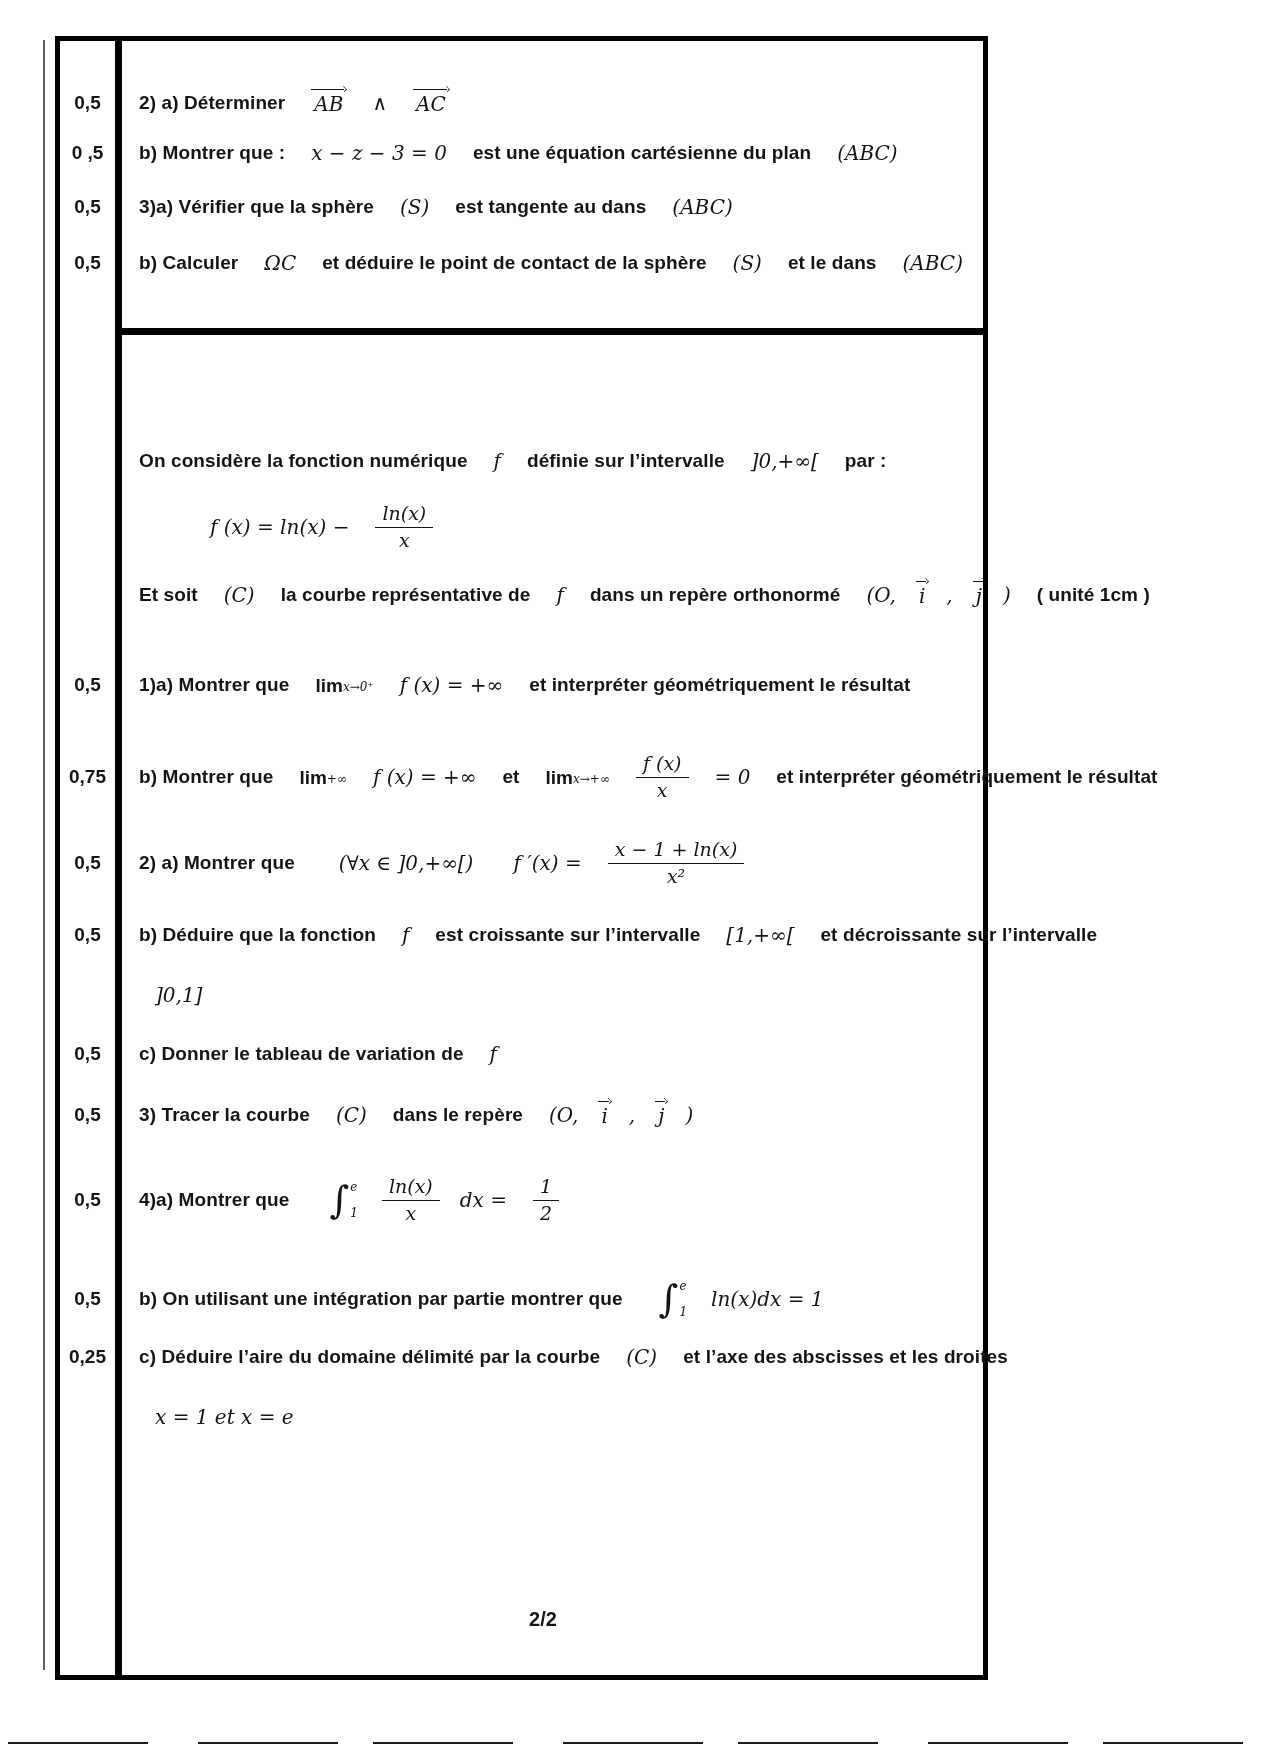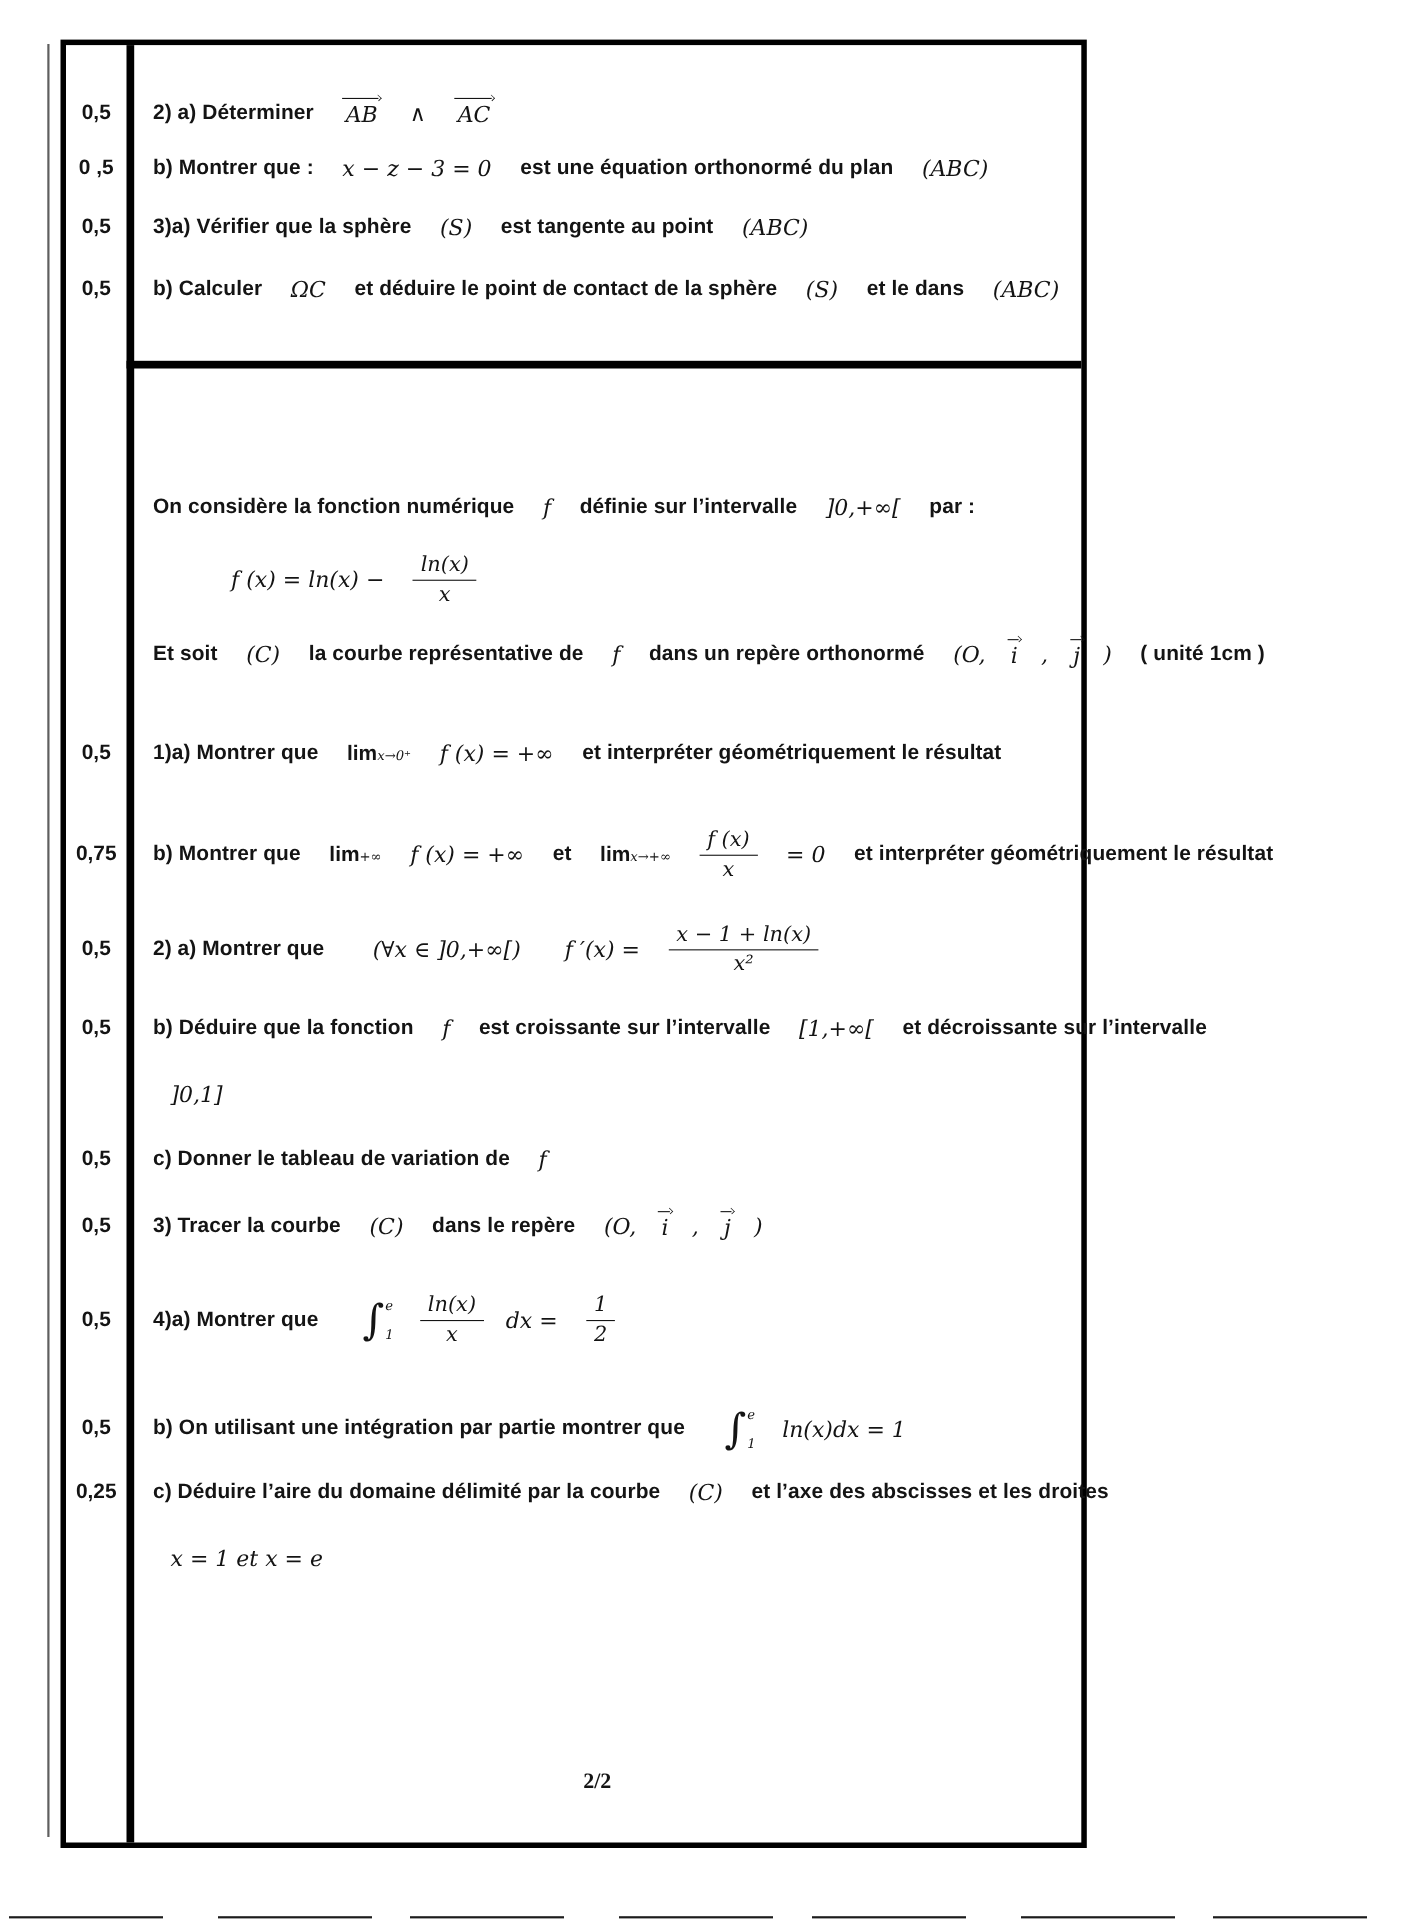--- a/index.html
+++ b/index.html
@@ -30,21 +30,21 @@
   .lim-word{font-size:19px;font-weight:700;font-family:"Liberation Sans",sans-serif;font-style:normal;}
   .lim-sub{font-size:12px;margin-top:3px;font-family:"DejaVu Serif",serif;font-style:italic;}
   .int-wrap{display:inline-flex;align-items:center;vertical-align:middle;}
   .int-sign{font-family:"DejaVu Serif",serif;font-size:38px;line-height:1;font-style:normal;}
   .int-bounds{display:inline-flex;flex-direction:column;justify-content:space-between;height:40px;font-size:12px;font-family:"DejaVu Serif",serif;font-style:italic;margin-left:1px;}
   .vec{position:relative;display:inline-block;font-family:"DejaVu Serif",serif;font-style:italic;font-size:20px;font-weight:500;padding:3px 3px 0 3px;}
   .vec::before{content:"";position:absolute;left:0;right:2px;top:0;border-top:1.7px solid #141414;}
   .vec::after{content:"";position:absolute;right:-1px;top:-3px;width:5px;height:5px;border-top:1.7px solid #141414;border-right:1.7px solid #141414;transform:rotate(45deg) scale(.8,.6);}
   .hdr-title{font-weight:700;font-size:20px;text-decoration:underline;letter-spacing:.4px;}
   .hdr-colon{font-weight:700;font-size:20px;}
-  .footer-page{position:absolute;left:55px;right:12px;top:1567px;text-align:center;font-weight:700;font-size:20px;font-family:Liberation Serif, serif;}
+  .footer-page{position:absolute;left:55px;right:12px;top:1567px;text-align:center;font-weight:700;font-size:20px;}
 </style>
 </head>
 <body>
 
 <div class="scan-left-line"></div>
 <div class="scan-bottom-line"></div>
 
 <div class="page-frame">
   <div class="points-sep"></div>
   <div class="section-divider"></div>
@@ -57,31 +57,31 @@
       <span class="math">∧</span>
       <span class="vec">AC</span>
     </div>
   </div>
 
   <div class="row" style="top:100px">
     <div class="pts">0 ,5</div>
     <div class="content">
       <span class="txt">b) Montrer que :</span>
       <span class="math">x − z − 3 = 0</span>
-      <span class="txt">est une équation orthonormé du plan</span>
+      <span class="txt">est une équation cartésienne du plan</span>
       <span class="math">(ABC)</span>
     </div>
   </div>
 
   <div class="row" style="top:154px">
     <div class="pts">0,5</div>
     <div class="content">
       <span class="txt">3)a)  Vérifier que la sphère</span>
       <span class="math">(S)</span>
-      <span class="txt">est tangente au point</span>
+      <span class="txt">est tangente au dans</span>
       <span class="math">(ABC)</span>
     </div>
   </div>
 
   <div class="row" style="top:210px">
     <div class="pts">0,5</div>
     <div class="content">
       <span class="txt">b) Calculer</span>
       <span class="math">ΩC</span>
       <span class="txt">et déduire le point de contact de la sphère</span>

